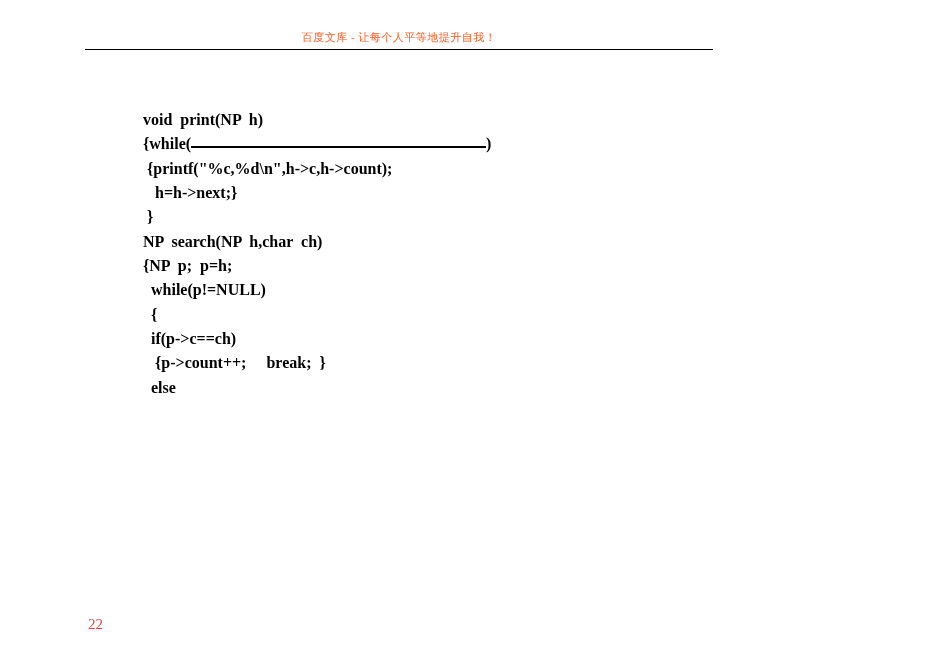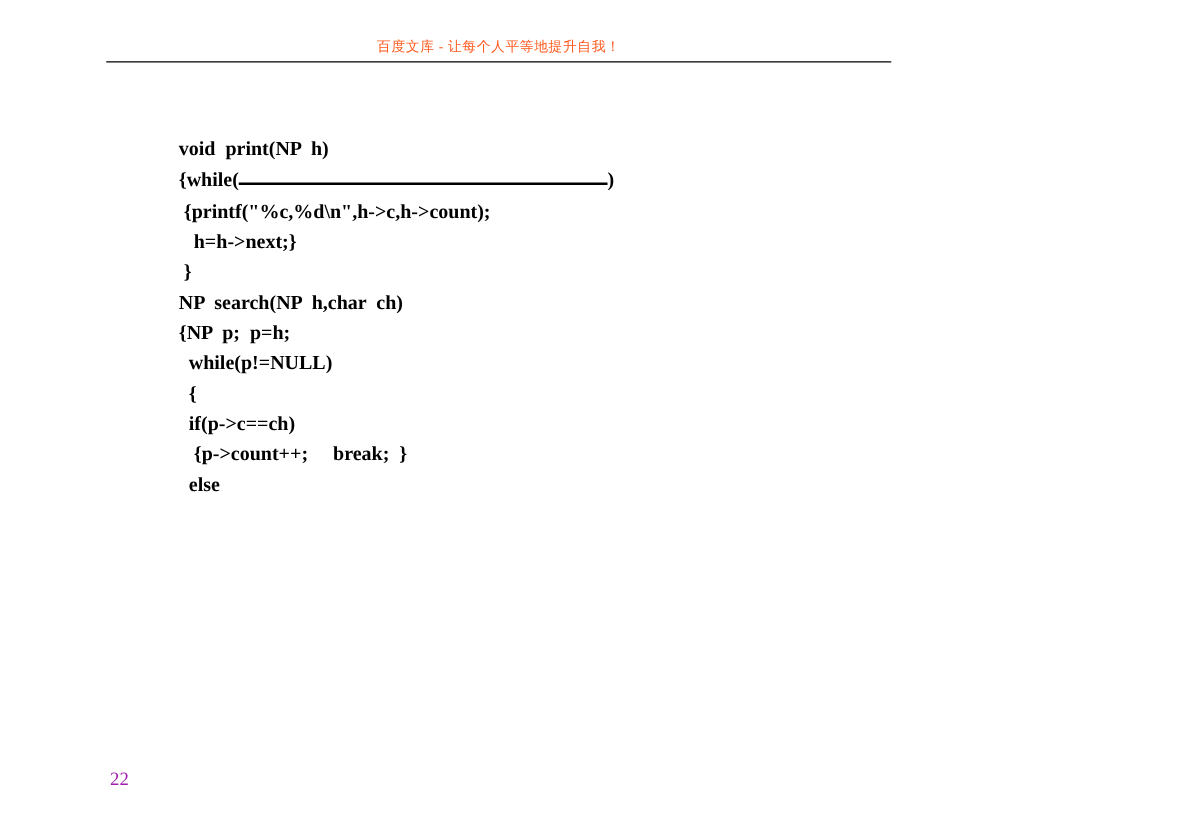--- a/index.html
+++ b/index.html
@@ -44,21 +44,21 @@
     height: 0.95em;
     vertical-align: baseline;
     position: relative;
     top: -2px;
   }
   .page-number {
     position: absolute;
     left: 88px;
     bottom: 36px;
     font-size: 15px;
-    color: #a21caf;
+    color: #ef4444;
     font-family: "Times New Roman", serif;
   }
 </style>
 </head>
 <body>
 
 <div class="page">
 
   <div class="header">
     <span>百度文库 - 让每个人平等地提升自我！</span>

